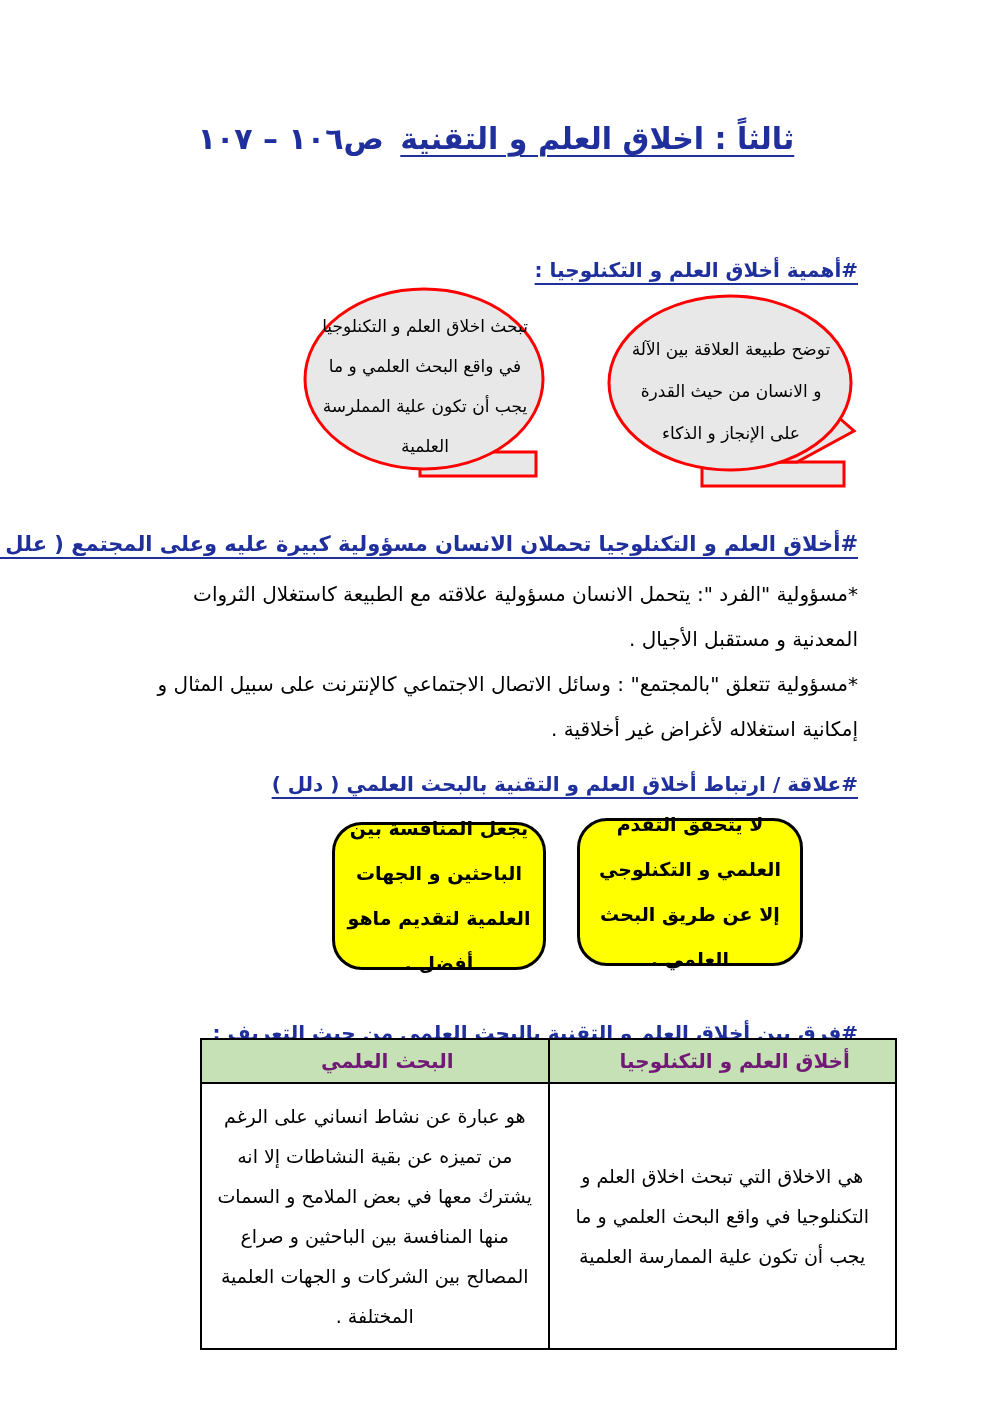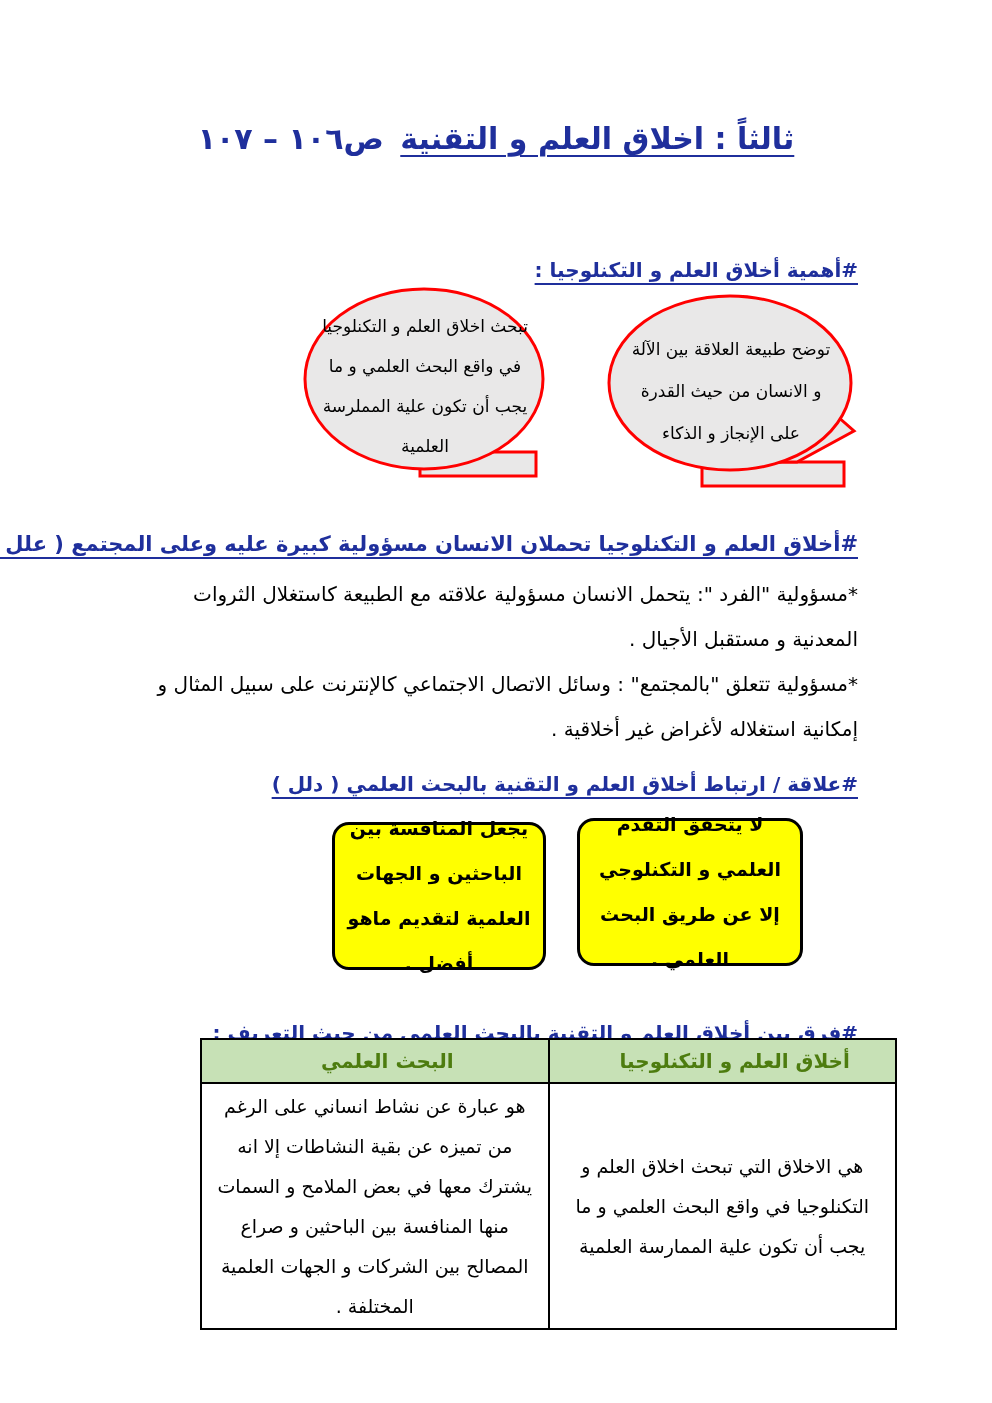--- a/index.html
+++ b/index.html
@@ -56,21 +56,21 @@
     font-size:17px;line-height:40px;
     direction:rtl;
   }
   .bubble-text.left-b{left:319px;top:306px;width:212px;}
   .bubble-text.right-b{left:625px;top:328px;width:212px;line-height:42px;}
   
   .ybox{
     position:absolute;
     background:#FFFF00;
     border:3px solid #000000;
-    border-radius:17px;
+    border-radius:30px;
     display:flex;align-items:center;justify-content:center;
     text-align:center;
     font-weight:bold;font-size:19px;line-height:45px;color:#000;
     padding:0 8px;box-sizing:border-box;
     direction:rtl;
   }
   .ybox-left{left:332px;top:822px;width:214px;height:148px;}
   .ybox-right{left:577px;top:818px;width:226px;height:148px;}
   
   .cmp-table{
@@ -78,29 +78,29 @@
     border-collapse:collapse;direction:rtl;
     table-layout:fixed;
   }
   .cmp-table th,.cmp-table td{
     border:2px solid #000000;
     font-family:"DejaVu Sans",sans-serif;
   }
   .cmp-table th{
     background:#C7E1B6;
     height:40px;
-    font-size:20px;font-weight:bold;color:#4d7c0f;
+    font-size:20px;font-weight:bold;color:#701a75;
     text-align:center;
     padding-left:26px;
   }
   .cmp-table td{
     height:196px;
     font-size:19px;line-height:40px;color:#000;
     text-align:center;vertical-align:middle;
-    padding:2px 10px;
+    padding:12px 10px;
   }
 </style>
 </head>
 <body>
 
 <div class="page">
 
   <div class="doc-title">
     <span class="u">ثالثاً : اخلاق العلم و التقنية</span>
     <span class="pages">ص١٠٦ – ١٠٧</span>

